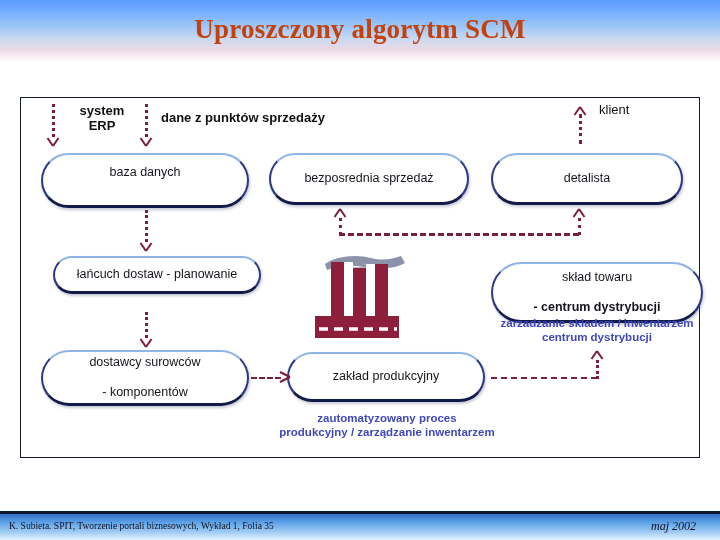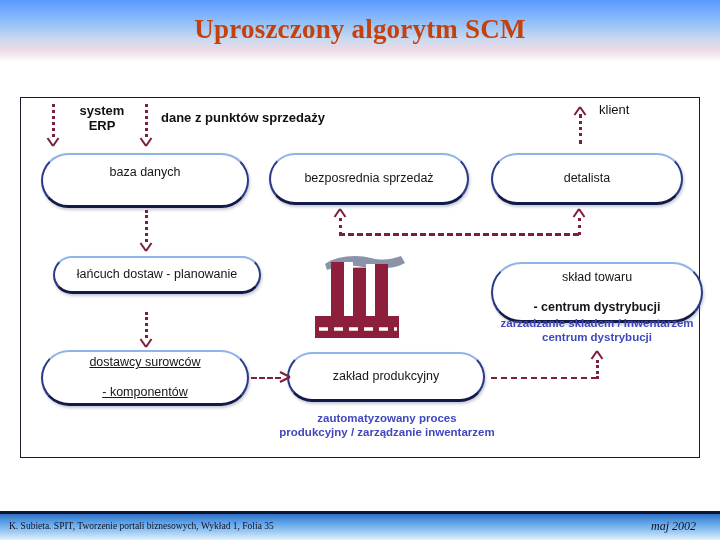--- a/index.html
+++ b/index.html
@@ -194,21 +194,21 @@
           <rect x="14" y="66" width="84" height="22"></rect>
         </g>
 
         <rect x="43" y="12" width="9" height="54" fill="#ffffff"></rect>
         <rect x="65" y="14" width="9" height="52" fill="#ffffff"></rect>
 
         <line x1="18" y1="79" x2="96" y2="79" stroke="#ffffff" stroke-width="3.5" stroke-dasharray="9 6"></line>
       </svg>
     </div>
 
-    <div class="pill" style="left:20px;top:252px;width:208px;height:56px;text-decoration:underline;">
+    <div class="pill" style="left:20px;top:252px;width:208px;height:56px;">
       <span>
         <span>dostawcy surowców</span><br>
         <span>-  komponentów</span>
       </span>
     </div>
 
     <div class="pill" style="left:266px;top:254px;width:198px;height:50px;">
       <span>zakład produkcyjny</span>
     </div>
 

